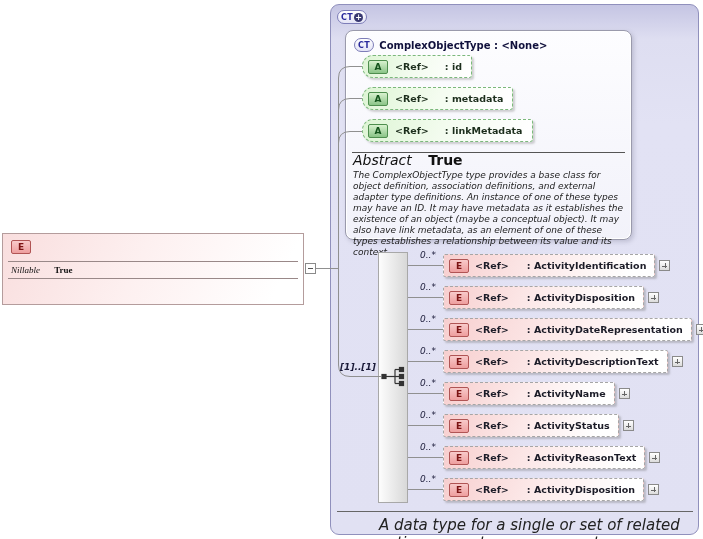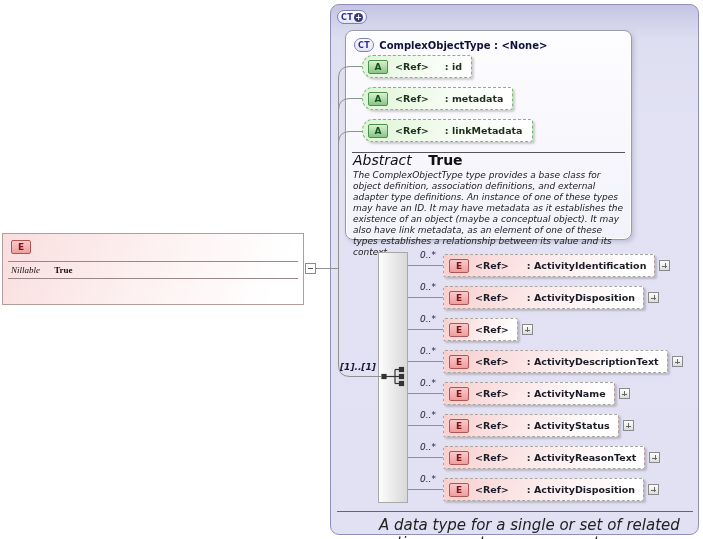--- a/index.html
+++ b/index.html
@@ -215,20 +215,21 @@
         <span class="nm">: ActivityDisposition</span>
       </span>
     <span class="plus-box"></span>
   </div>
 
   <span class="card-label" style="top:314px;">0..*</span>
   <div class="seq-el" style="top:318px;">
     <span class="el-tag">
         <span class="badge e-badge">E</span>
         <span class="ref">&lt;Ref&gt;</span>
+        <span class="nm">: ActivityDateRepresentation</span>
       </span>
     <span class="plus-box"></span>
   </div>
 
   <span class="card-label" style="top:346px;">0..*</span>
   <div class="seq-el" style="top:350px;">
     <span class="el-tag">
         <span class="badge e-badge">E</span>
         <span class="ref">&lt;Ref&gt;</span>
         <span class="nm">: ActivityDescriptionText</span>

